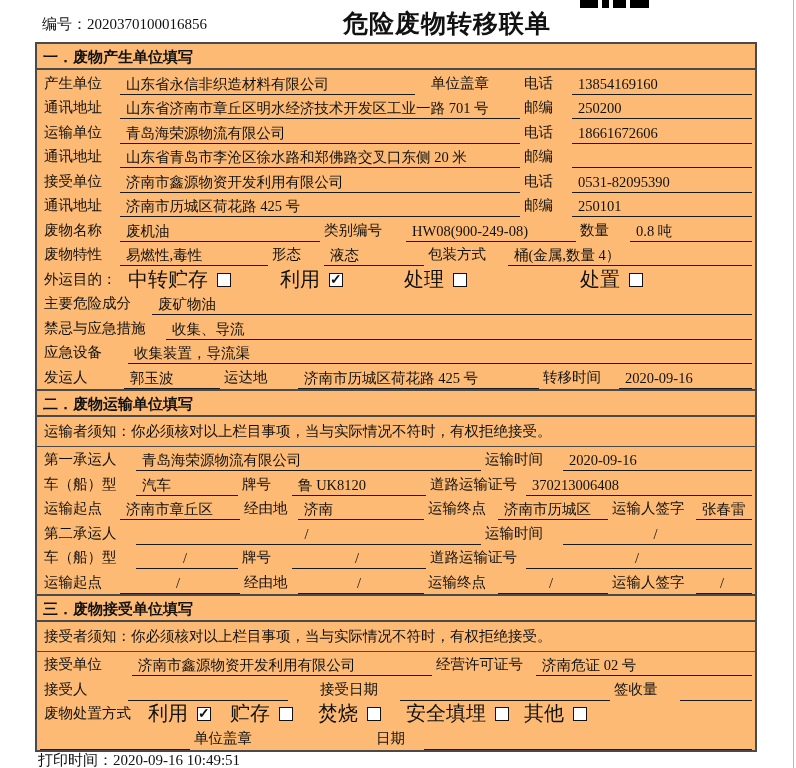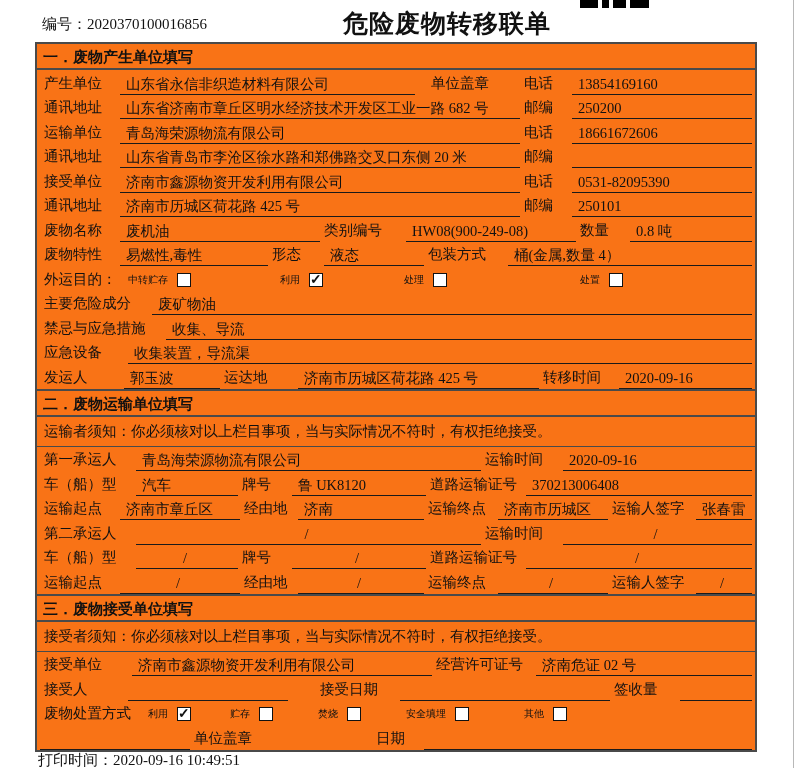--- a/index.html
+++ b/index.html
@@ -14,21 +14,21 @@
   .doc-header { position:absolute; top:0; left:4px; width:100%; height:40px; }
   .serial { position:absolute; left:38px; top:15px; font-size:15px; white-space:nowrap; }
   .doc-title {
     position:absolute; top:7px; left:0; width:100%; text-align:center;
     padding-left:90px; box-sizing:border-box;
     font-family:"Liberation Sans","DejaVu Sans",sans-serif;
     font-size:25px; font-weight:bold; letter-spacing:1px;
   }
   .form-table {
     position:absolute; left:35px; top:42px; width:722px; box-sizing:border-box;
-    border:2px solid #4a4a4a; background:#f97316;
+    border:2px solid #4a4a4a; background:#fdba74;
   }
   .section { border-top:2px solid #4a4a4a; }
   .section:first-child { border-top:none; }
   .sec-head {
     font-family:"Liberation Sans","DejaVu Sans",sans-serif;
     font-weight:bold; font-size:15px; padding:3px 6px 2px;
     border-bottom:2px solid #4a4a4a; line-height:19px;
   }
   .notice {
     font-size:14.5px; height:30px; display:flex; align-items:center;
@@ -37,21 +37,21 @@
   .row { display:flex; align-items:flex-end; height:24.5px; padding:0 3px; box-sizing:border-box; }
   .lbl { font-size:14.5px; padding:0 4px 2px; white-space:nowrap; box-sizing:border-box; flex-shrink:0; line-height:19px; }
   .lbl.pl { padding-left:16px; }
   .val {
     font-size:14.5px; border-bottom:1px solid #1a1a1a; padding:0 4px 1px 6px;
     white-space:nowrap; box-sizing:border-box; flex-shrink:0;
     min-height:19px; line-height:18px; overflow:visible;
   }
   .val.slash { text-align:center; padding-left:0; }
   .grow { flex-grow:1; }
-  .chk { display:flex; align-items:flex-end; font-size:10px; padding-bottom:2px; box-sizing:border-box; flex-shrink:0; line-height:19px; }
+  .chk { display:flex; align-items:flex-end; font-size:20px; padding-bottom:2px; box-sizing:border-box; flex-shrink:0; line-height:19px; }
   .box { width:12px; height:12px; border:1.5px solid #111; margin-left:9px; margin-bottom:2px; position:relative; flex-shrink:0; background:#fff; }
   .box.checked::after { content:"✓"; position:absolute; left:0px; top:-4px; font-size:14px; font-weight:bold; color:#111; }
   .print-time { position:absolute; left:38px; top:751px; font-size:15px; white-space:nowrap; }
 </style>
 </head>
 <body>
 
 <div class="doc-header">
   <div class="serial"><span>编号：</span><span>2020370100016856</span></div>
   <div class="doc-title">危险废物转移联单</div>
@@ -68,21 +68,21 @@
       <div class="sec-head">一．废物产生单位填写</div>
       <div class="row">
         <span class="lbl" style="width: 80px;">产生单位</span>
         <span class="val" style="width: 295px;">山东省永信非织造材料有限公司</span>
         <span class="lbl pl grow">单位盖章</span>
         <span class="lbl" style="width: 52px;">电话</span>
         <span class="val" style="width: 180px;">13854169160</span>
       </div>
       <div class="row">
         <span class="lbl" style="width: 80px;">通讯地址</span>
-        <span class="val grow">山东省济南市章丘区明水经济技术开发区工业一路 682 号</span>
+        <span class="val grow">山东省济南市章丘区明水经济技术开发区工业一路 701 号</span>
         <span class="lbl" style="width: 52px;">邮编</span>
         <span class="val" style="width: 180px;">250200</span>
       </div>
       <div class="row">
         <span class="lbl" style="width: 80px;">运输单位</span>
         <span class="val grow">青岛海荣源物流有限公司</span>
         <span class="lbl" style="width: 52px;">电话</span>
         <span class="val" style="width: 180px;">18661672606</span>
       </div>
       <div class="row">

